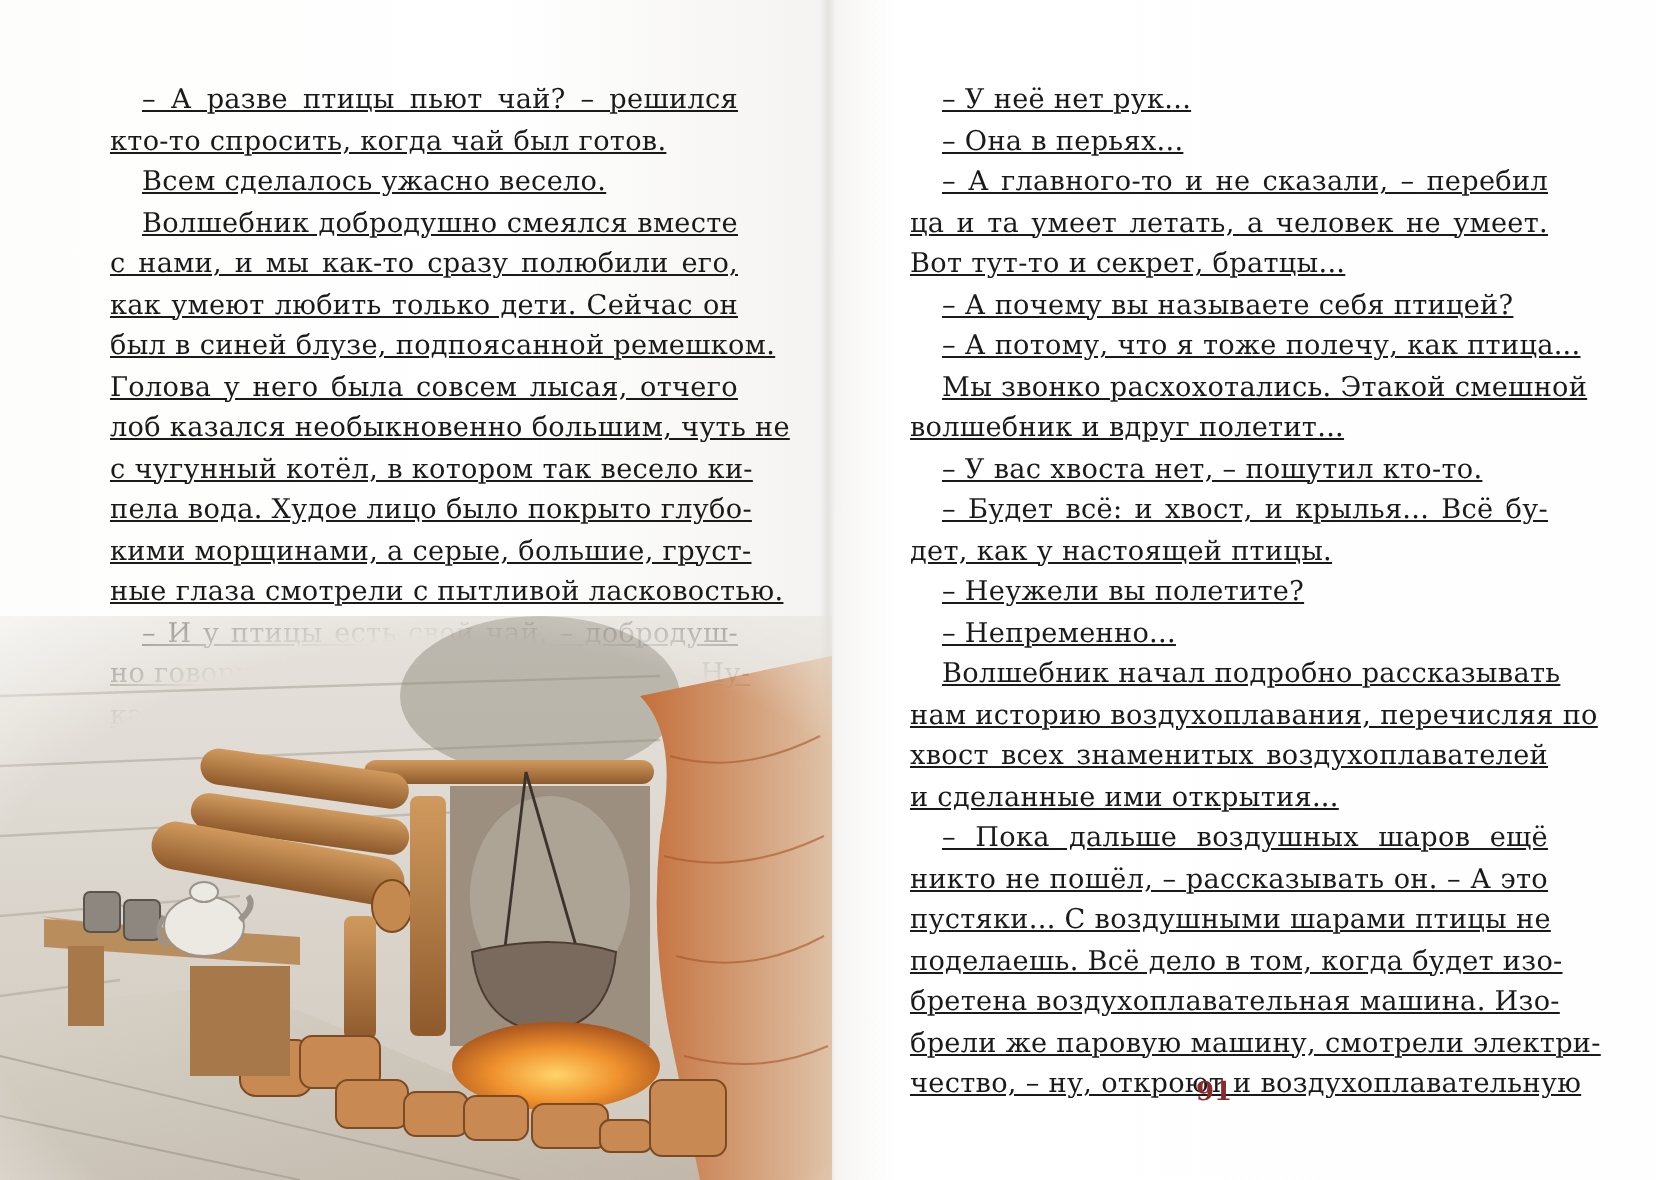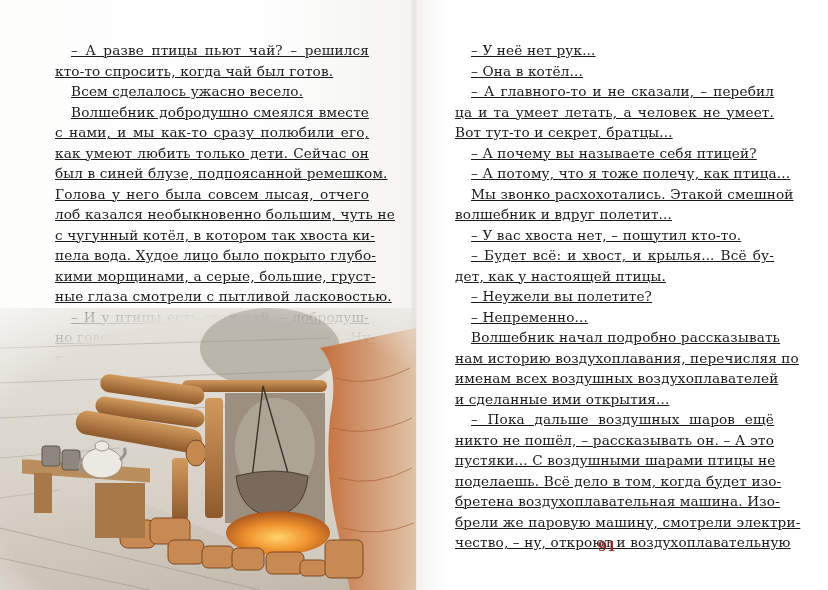--- a/index.html
+++ b/index.html
@@ -31,21 +31,21 @@
 <div class="col col-left" id="col-left">
     <span class="line indent">– А разве птицы пьют чай? – решился</span>
     <span class="line last">кто-то спросить, когда чай был готов.</span>
     <span class="line indent last">Всем сделалось ужасно весело.</span>
     <span class="line indent">Волшебник добродушно смеялся вместе</span>
     <span class="line">с нами, и мы как-то сразу полюбили его,</span>
     <span class="line">как умеют любить только дети. Сейчас он</span>
     <span class="line">был в синей блузе, подпоясанной ремешком.</span>
     <span class="line">Голова у него была совсем лысая, отчего</span>
     <span class="line">лоб казался необыкновенно большим, чуть не</span>
-    <span class="line">с чугунный котёл, в котором так хвоста ки-</span>
+    <span class="line">с чугунный котёл, в котором так весело ки-</span>
     <span class="line">пела вода. Худое лицо было покрыто глубо-</span>
     <span class="line">кими морщинами, а серые, большие, груст-</span>
     <span class="line last">ные глаза смотрели с пытливой ласковостью.</span>
     <span class="line indent">– И у птицы есть свой чай, – добродуш-</span>
     <span class="line">но говорил волшебник, потирая руки. – Ну-</span>
     <span class="line last">ка, чем отличается птица от человека?</span>
   </div>
 
 <div class="illustration">
   <svg width="416" height="282" viewBox="0 0 416 282" xmlns="http://www.w3.org/2000/svg">
@@ -138,36 +138,36 @@
 
     <ellipse cx="102" cy="155" rx="20" ry="15" fill="#ece8e2" stroke="#9a948c"></ellipse>
     <ellipse cx="102" cy="138" rx="7" ry="5" fill="#ece8e2" stroke="#9a948c"></ellipse>
     <path d="M120 152 Q128 145 124 140" stroke="#9a948c" stroke-width="3" fill="none"></path>
     <path d="M82 150 Q76 160 84 165" stroke="#9a948c" stroke-width="2.5" fill="none"></path>
   </svg>
 </div>
 
 <div class="col col-right" id="col-right">
     <span class="line indent last">– У неё нет рук...</span>
-    <span class="line indent last">– Она в котёл...</span>
+    <span class="line indent last">– Она в перьях...</span>
     <span class="line indent">– А главного-то и не сказали, – перебил</span>
     <span class="line">ца и та умеет летать, а человек не умеет.</span>
     <span class="line last">Вот тут-то и секрет, братцы...</span>
     <span class="line indent last">– А почему вы называете себя птицей?</span>
     <span class="line indent">– А потому, что я тоже полечу, как птица...</span>
     <span class="line indent">Мы звонко расхохотались. Этакой смешной</span>
     <span class="line last">волшебник и вдруг полетит...</span>
     <span class="line indent last">– У вас хвоста нет, – пошутил кто-то.</span>
     <span class="line indent">– Будет всё: и хвост, и крылья... Всё бу-</span>
     <span class="line last">дет, как у настоящей птицы.</span>
     <span class="line indent last">– Неужели вы полетите?</span>
     <span class="line indent last">– Непременно...</span>
     <span class="line indent">Волшебник начал подробно рассказывать</span>
     <span class="line">нам историю воздухоплавания, перечисляя по</span>
-    <span class="line">именам всех воздушных воздухоплавателей</span>
+    <span class="line">хвост всех знаменитых воздухоплавателей</span>
     <span class="line last">и сделанные ими открытия...</span>
     <span class="line indent">– Пока дальше воздушных шаров ещё</span>
     <span class="line">никто не пошёл, – рассказывать он. – А это</span>
     <span class="line">пустяки... С воздушными шарами птицы не</span>
     <span class="line">поделаешь. Всё дело в том, когда будет изо-</span>
     <span class="line">бретена воздухоплавательная машина. Изо-</span>
     <span class="line">брели же паровую машину, смотрели электри-</span>
     <span class="line">чество, – ну, откроют и воздухоплавательную</span>
   </div>
 

